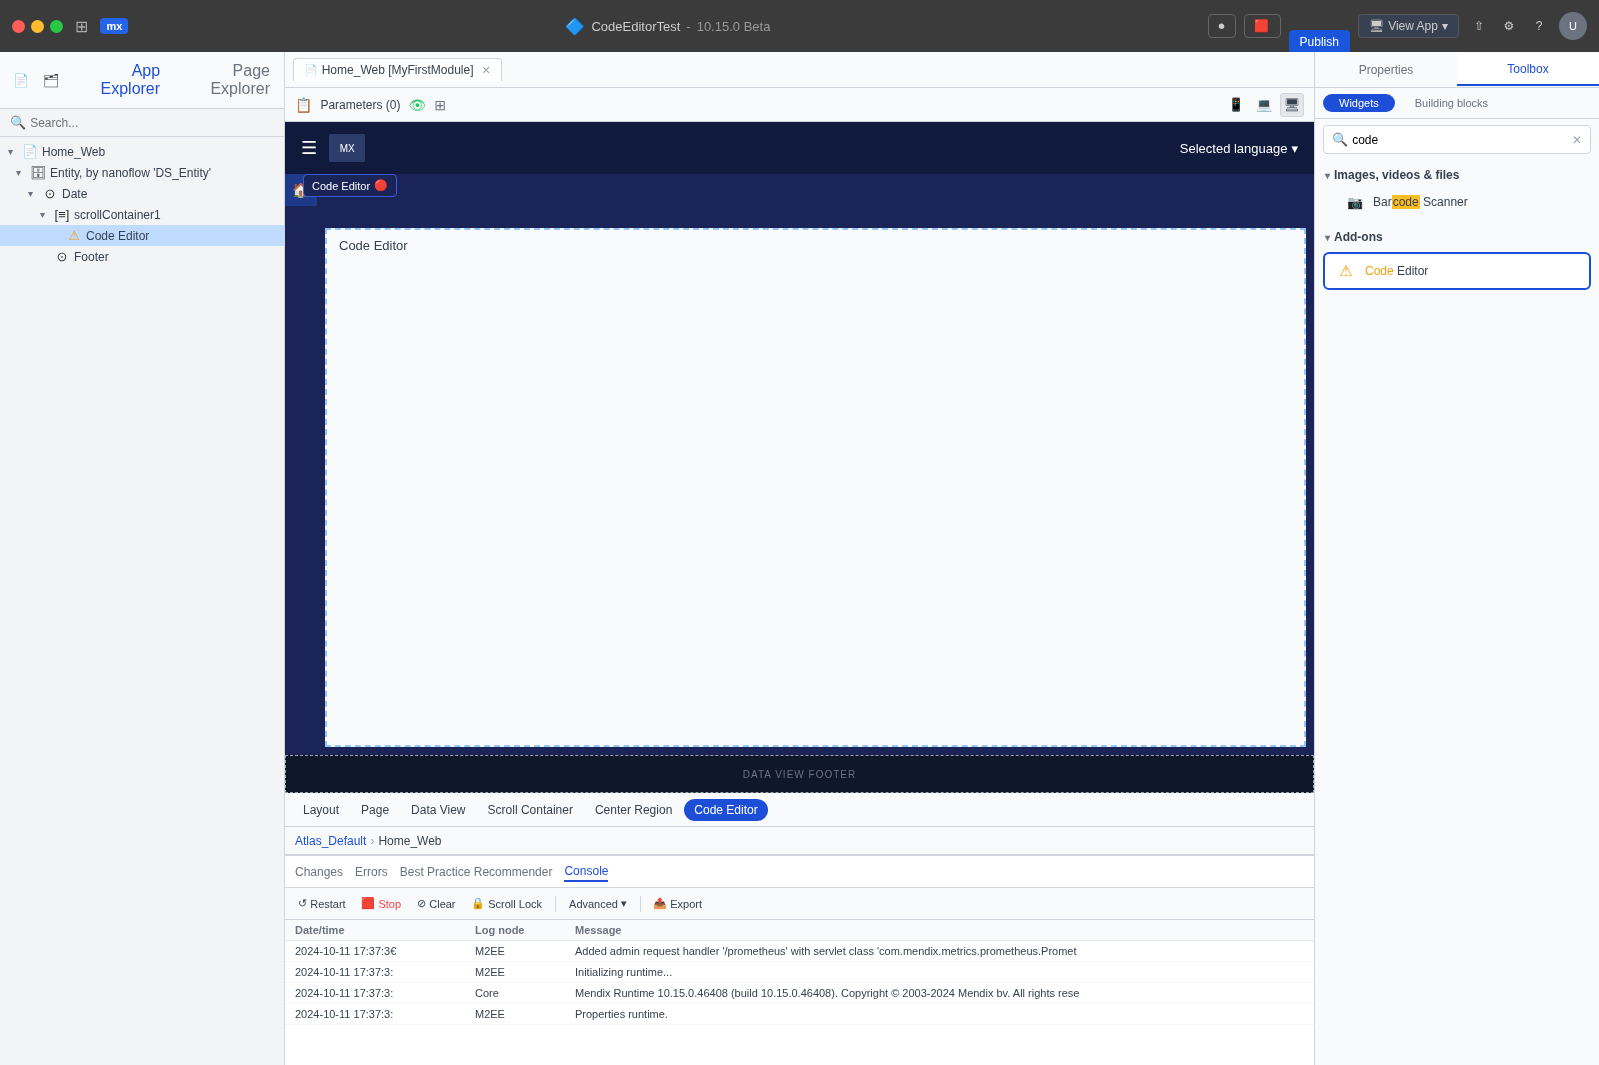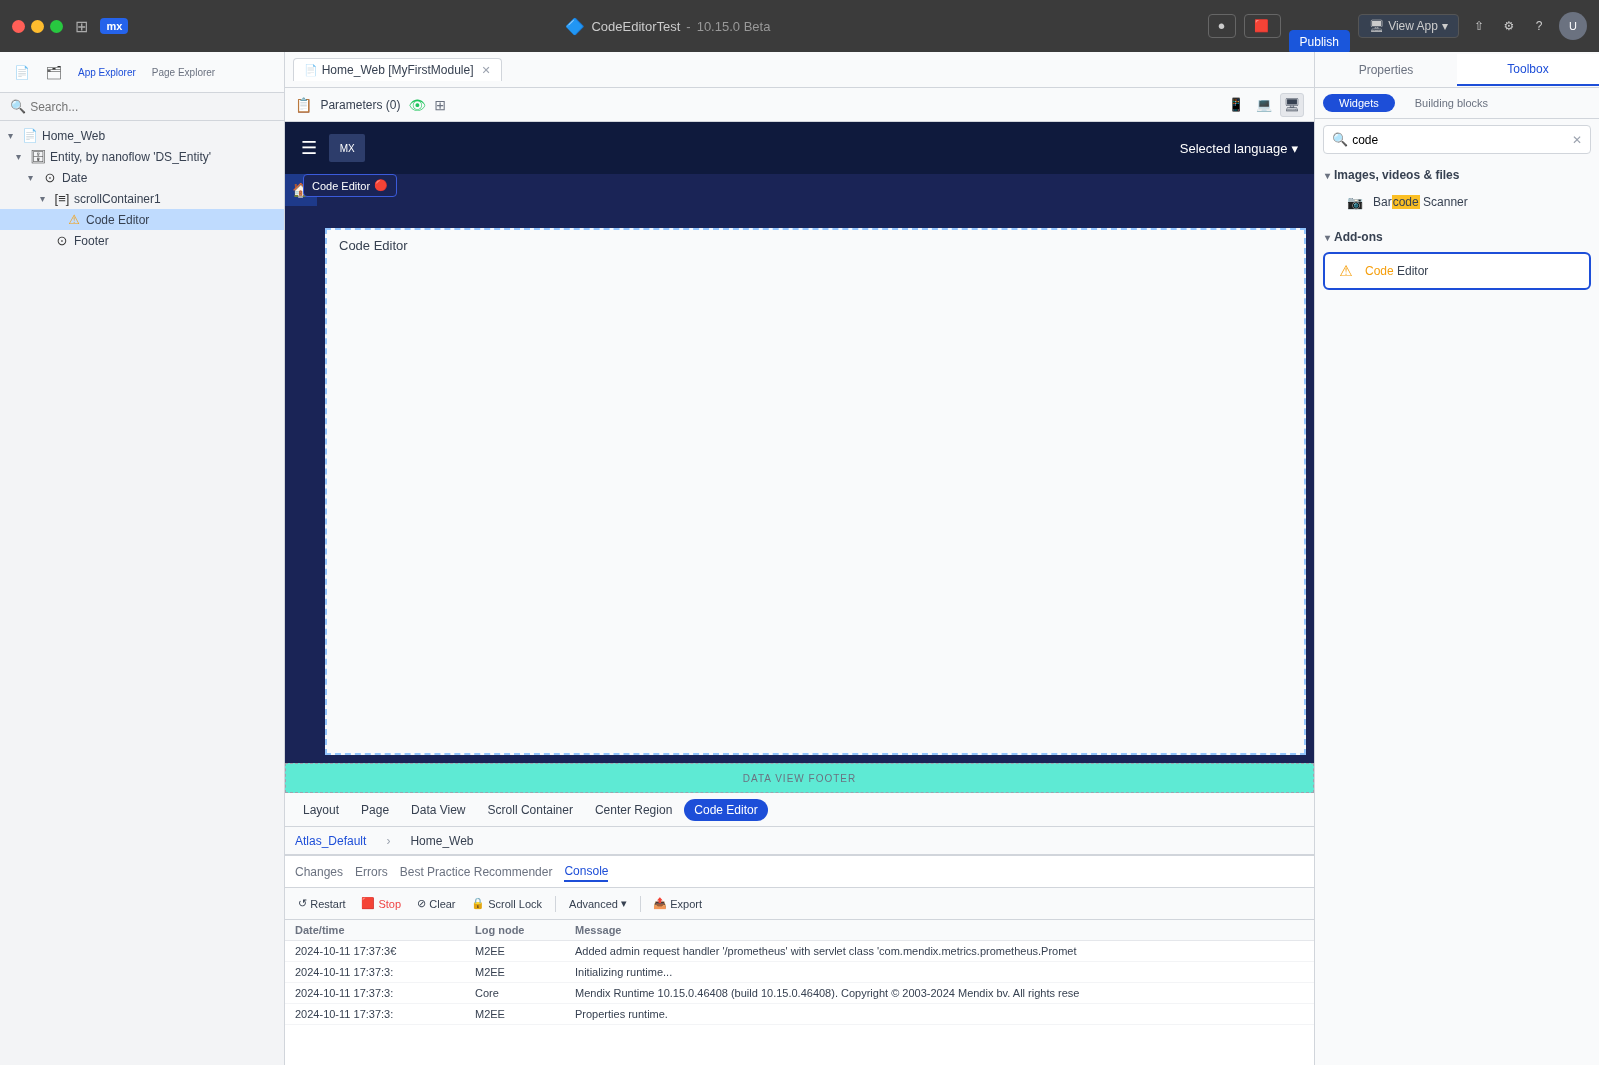--- a/index.html
+++ b/index.html
@@ -23,21 +23,21 @@
     .toolbar-icons { display: flex; gap: 6px; color: #ccc; }
     .toolbar-icon { width: 24px; height: 24px; display: flex; align-items: center; justify-content: center; cursor: pointer; border-radius: 3px; }
     .avatar { width: 28px; height: 28px; border-radius: 50%; background: #6b7280; display: flex; align-items: center; justify-content: center; color: white; font-size: 11px; }
 
     
     .main-layout { display: flex; height: calc(1065px - 52px); }
 
     
     .sidebar { width: 285px; background: #f3f4f6; border-right: 1px solid #d1d5db; display: flex; flex-direction: column; }
     .sidebar-header { display: flex; align-items: center; gap: 8px; padding: 8px 10px; border-bottom: 1px solid #d1d5db; background: #f9fafb; }
-    .sidebar-tab { font-size: 10px; color: #6b7280; cursor: pointer; padding: 2px 4px; }
+    .sidebar-tab { font-size: 16px; color: #6b7280; cursor: pointer; padding: 2px 4px; text-align: right; }
     .sidebar-tab.active { color: #1d4ed8; font-weight: 500; }
     .sidebar-search { display: flex; align-items: center; gap: 4px; padding: 6px 10px; border-bottom: 1px solid #d1d5db; }
     .sidebar-search input { flex: 1; border: none; background: transparent; font-size: 12px; outline: none; color: #701a75; }
     .tree-container { flex: 1; overflow-y: auto; padding: 4px 0; }
     .tree-item { display: flex; align-items: center; gap: 4px; padding: 3px 8px; cursor: pointer; white-space: nowrap; }
     .tree-item.active-selected { background: #bfdbfe; }
     .tree-indent-1 { padding-left: 16px; }
     .tree-indent-2 { padding-left: 28px; }
     .tree-indent-3 { padding-left: 40px; }
     .tree-indent-4 { padding-left: 52px; }
@@ -74,30 +74,30 @@
     .nav-logo { background: #2d3d6b; width: 36px; height: 28px; border-radius: 2px; display: flex; align-items: center; justify-content: center; }
     .nav-selected-language { margin-left: auto; color: white; font-size: 13px; display: flex; align-items: center; gap: 4px; cursor: pointer; }
 
     .code-editor-tooltip { position: absolute; top: 52px; left: 18px; background: #1a2456; border: 1px solid #3b5bdb; border-radius: 4px; padding: 4px 8px; display: flex; align-items: center; gap: 4px; z-index: 10; }
     .code-editor-tooltip-label { color: white; font-size: 11px; }
     .code-editor-tooltip-close { color: #ff6b6b; font-size: 11px; cursor: pointer; }
 
     .home-icon-nav { position: absolute; left: 0; top: 52px; width: 32px; height: 32px; background: #1e3a8a; display: flex; align-items: center; justify-content: center; color: white; font-size: 14px; cursor: pointer; }
 
     
-    .data-view-footer-bar { height: 30px; background: #5eead4; display: flex; align-items: center; justify-content: center; border: 1px dashed #9ca3af; }
+    .data-view-footer-bar { height: 38px; background: #0f172a; display: flex; align-items: center; justify-content: center; border: 1px dashed #9ca3af; }
     .footer-label { font-size: 10px; color: #6b7280; letter-spacing: 1px; text-transform: uppercase; }
 
     
     .breadcrumb-tabs { height: 34px; background: #f9fafb; border-bottom: 1px solid #d1d5db; display: flex; align-items: center; padding: 0 8px; gap: 2px; overflow-x: auto; }
     .bc-tab { padding: 4px 10px; font-size: 12px; color: #374151; cursor: pointer; border-radius: 3px; white-space: nowrap; }
     .bc-tab.active-tab { background: #1d4ed8; color: white; border-radius: 16px; }
 
     
-    .breadcrumb-path { height: 28px; background: #f9fafb; border-bottom: 1px solid #d1d5db; display: flex; align-items: center; padding: 0 10px; gap: 20px; }
+    .breadcrumb-path { height: 28px; background: #f9fafb; border-bottom: 1px solid #d1d5db; display: flex; align-items: center; padding: 0 10px; gap: 4px; }
     .bc-link { color: #1d4ed8; font-size: 12px; cursor: pointer; }
     .bc-sep { color: #9ca3af; font-size: 12px; }
     .bc-current { color: #374151; font-size: 12px; }
 
     
     .console-panel { height: 210px; background: white; border-top: 1px solid #d1d5db; display: flex; flex-direction: column; }
     .console-tabs { height: 32px; display: flex; align-items: center; padding: 0 10px; gap: 12px; border-bottom: 1px solid #d1d5db; }
     .console-tab { font-size: 12px; color: #6b7280; cursor: pointer; padding: 2px 0; }
     .console-tab.active { color: #1d4ed8; border-bottom: 2px solid #1d4ed8; }
     .console-toolbar { height: 32px; display: flex; align-items: center; padding: 0 8px; gap: 6px; border-bottom: 1px solid #d1d5db; background: #f9fafb; }

